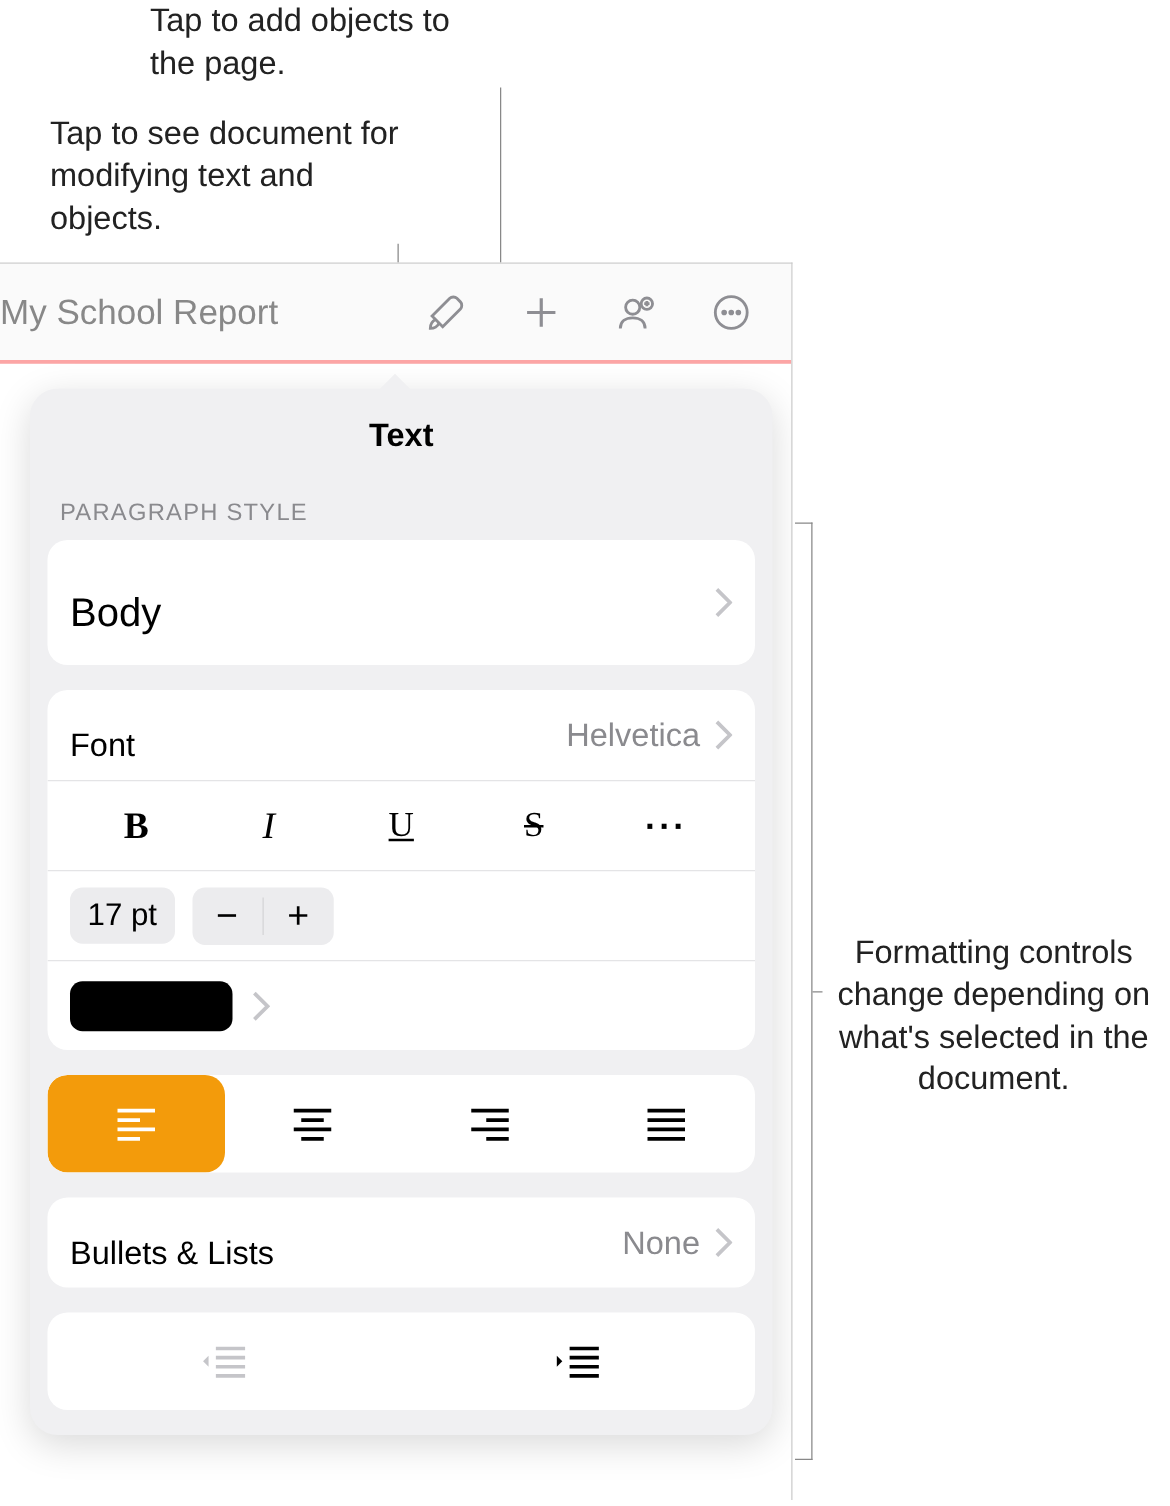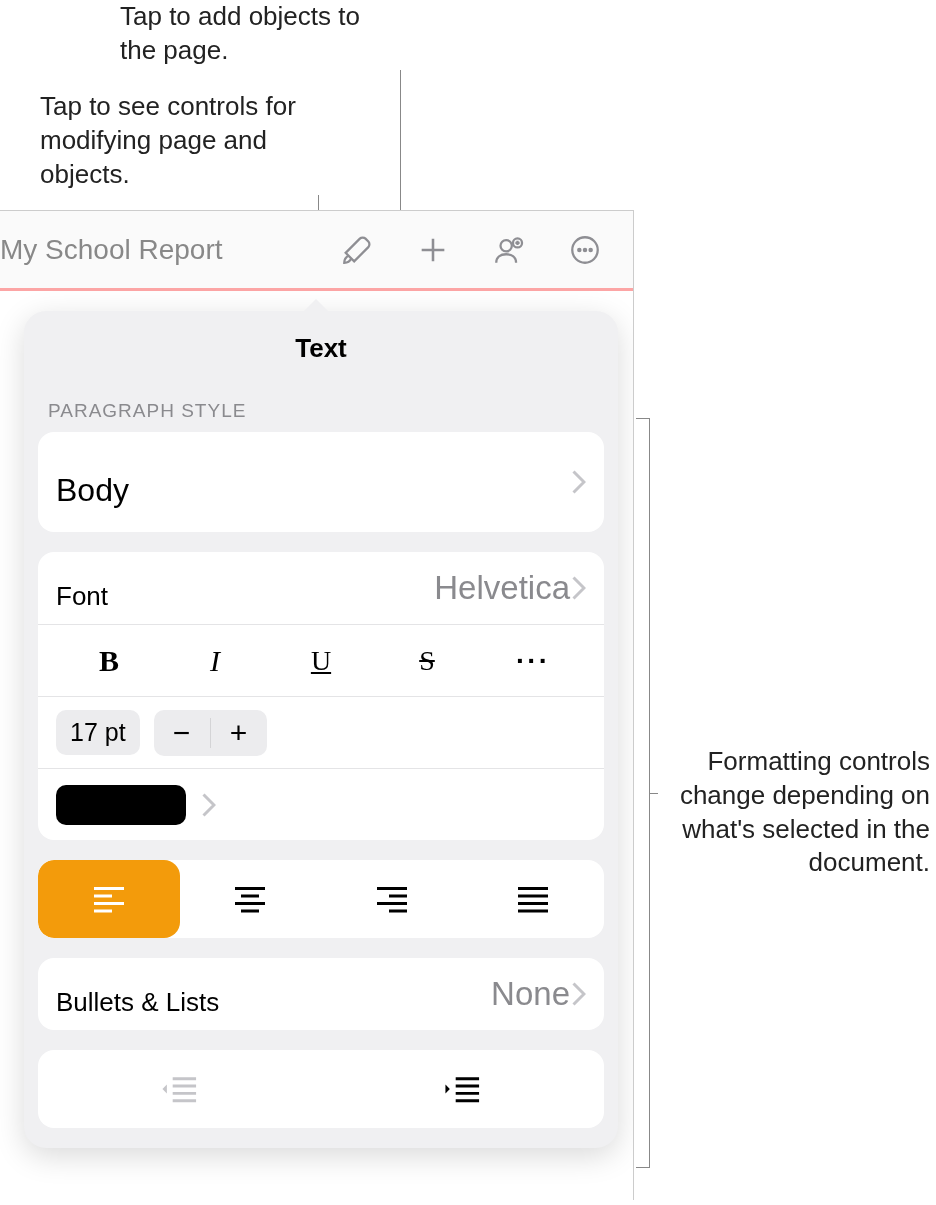--- a/index.html
+++ b/index.html
@@ -9,21 +9,21 @@
     width: 936px;
     height: 1205px;
     position: relative;
   }
   .callout {
     position: absolute;
     font-size: 26px;
     color: #222;
     line-height: 1.3;
   }
-  .callout-right { text-align: right; }
+  .callout-right { text-align: center; }
   .leader {
     position: absolute;
     background: #888;
     width: 1px;
   }
   .hleader {
     position: absolute;
     background: #888;
     height: 1px;
   }
@@ -106,21 +106,21 @@
   .row {
     display: flex;
     align-items: center;
     min-height: 72px;
     padding: 0 18px;
     position: relative;
   }
   .row + .row { border-top: 1px solid #e4e4e6; }
   .row-label { font-size: 26px; color: #000; flex: 1; margin-top: 17px; }
   .row-label.big { font-size: 32px; }
-  .row-value { font-size: 33px; color: #8a8a8e; margin-right: 0; }
+  .row-value { font-size: 26px; color: #8a8a8e; margin-right: 10px; }
   .chevron {
     color: #c5c5c9;
     width: 16px; height: 24px;
   }
   .style-btns {
     display: flex;
     justify-content: space-around;
     align-items: center;
     height: 70px;
   }
@@ -216,21 +216,21 @@
     border-bottom: 1px solid #888;
     width: 14px;
   }
 </style>
 </head>
 <body>
 
 <div class="callout" style="top:0; left:120px; width:240px;">Tap to add objects to the page.</div>
 <div class="leader" style="left:400px; top:70px; height:162px;"></div>
 
-<div class="callout" style="top:90px; left:40px; width:280px;">Tap to see controls for modifying page and objects.</div>
+<div class="callout" style="top:90px; left:40px; width:280px;">Tap to see document for modifying text and objects.</div>
 <div class="leader" style="left:318px; top:195px; height:42px;"></div>
 
 <div class="callout callout-right" style="top:745px; left:660px; width:270px;">Formatting controls change depending on what's selected in the document.</div>
 <div class="bracket" style="left:636px; top:418px; height:750px;"></div>
 <div class="hleader" style="left:650px; top:793px; width:8px;"></div>
 
 <div class="device">
 
   <div class="toolbar">
     <div class="doc-title">My School Report</div>

